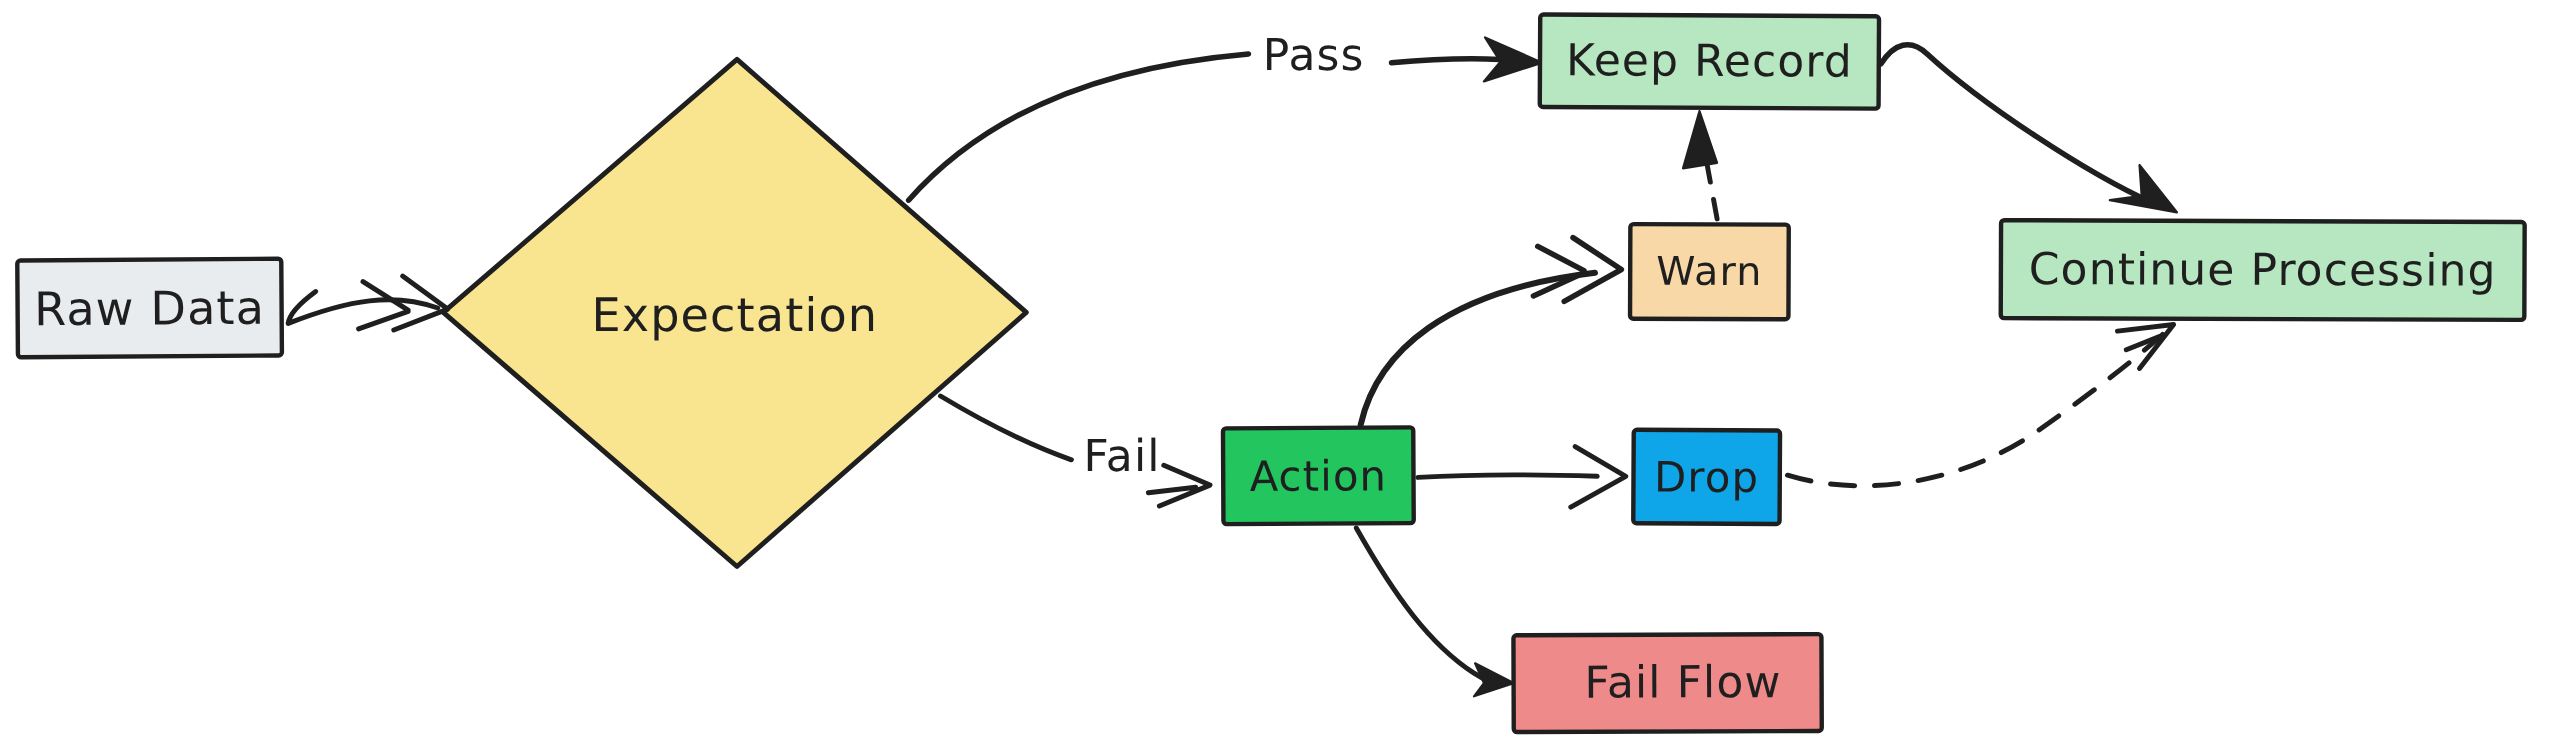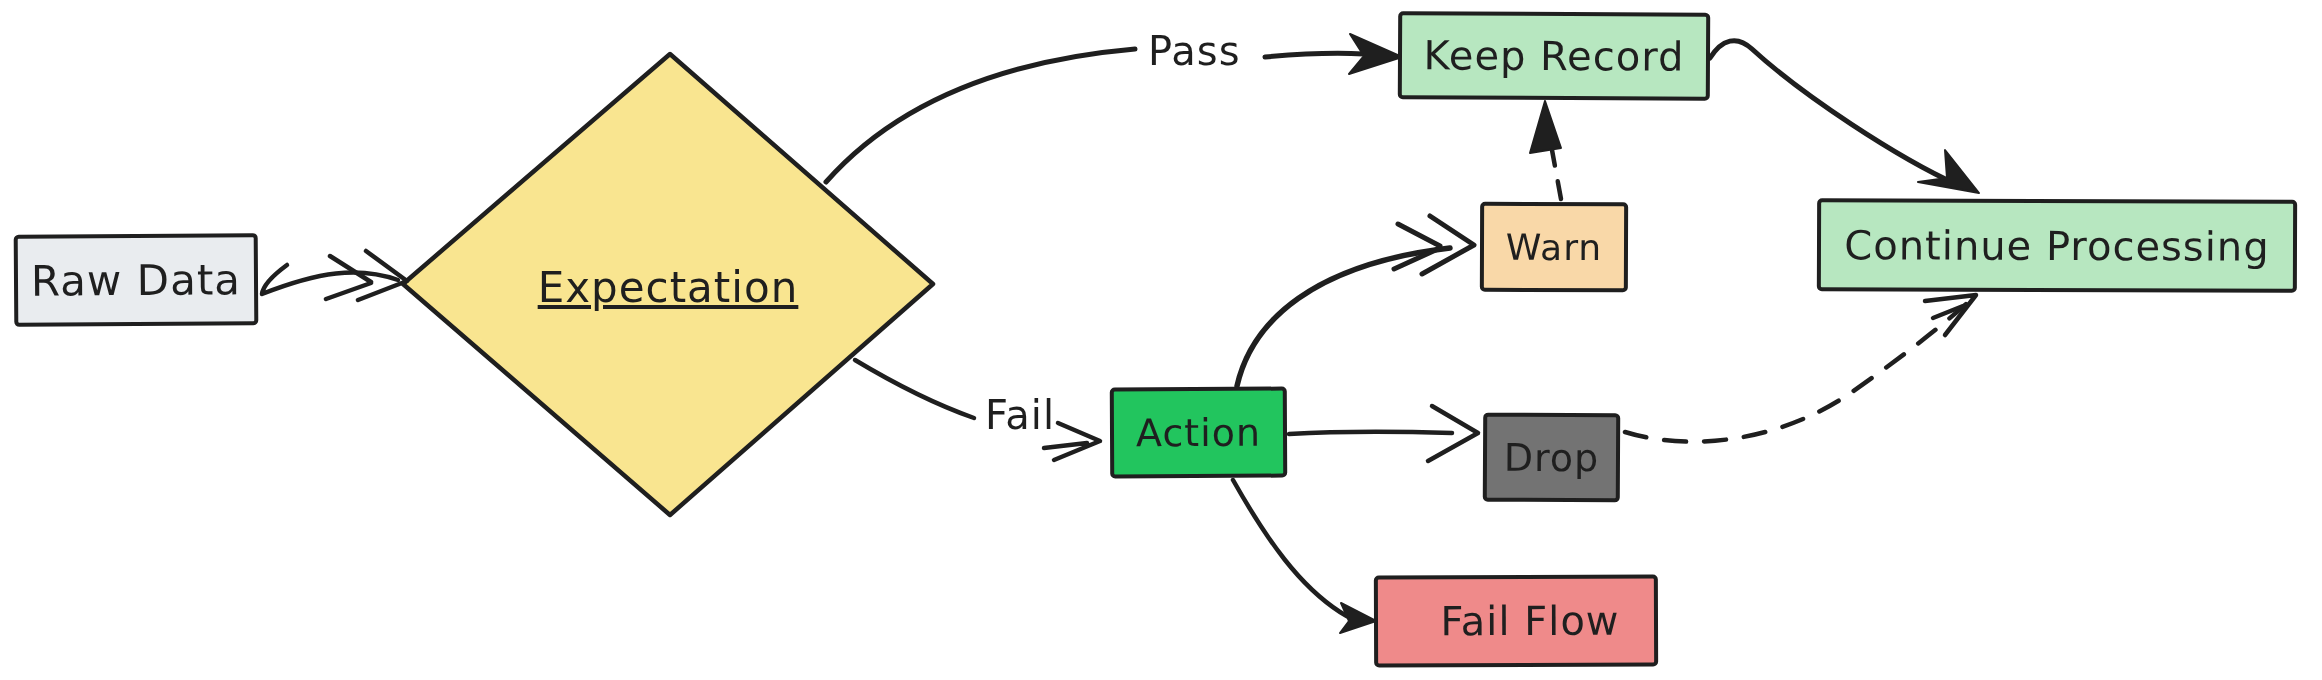--- a/index.html
+++ b/index.html
@@ -40,25 +40,24 @@
   .node-action          { left: 1110px; top: 387px; width: 177px; height: 91px; transform: rotate(-0.3deg); font-size: 38px; }
   .node-drop            { left: 1483px; top: 389px; width: 137px; height: 89px; transform: rotate(0.3deg);  font-size: 38px; }
   .node-fail-flow       { left: 1374px; top: 575px; width: 284px; height: 92px; transform: rotate(-0.2deg); font-size: 40px; padding-left: 28px; }
   .node-continue        { left: 1817px; top: 199px; width: 480px; height: 93px; transform: rotate(0.2deg);  font-size: 40px; }
 
   .diamond-label {
     position: absolute;
     left: 418px; top: 260px;
     width: 500px; height: 52px;
     display: flex;
-    align-items: flex-end;
+    align-items: center;
     justify-content: center;
     font-size: 42px;
     letter-spacing: 1px;
-    text-decoration: underline;
   }
   .edge-label {
     position: absolute;
     font-size: 40px;
     letter-spacing: 1px;
     white-space: nowrap;
   }
   .edge-label-pass { left: 1148px; top: 28px;  width: 106px; text-align: left; }
   .edge-label-fail { left: 978px;  top: 392px; width: 84px;  text-align: center; }
 </style>
@@ -116,21 +115,21 @@
   </div>
 
   <div class="node node-warn" style="background-color: rgb(249, 216, 168);">
     <span>Warn</span>
   </div>
 
   <div class="node node-action" style="background-color: #22c55e;">
     <span>Action</span>
   </div>
 
-  <div class="node node-drop" style="background-color: #737373; margin-top: 24px;">
+  <div class="node node-drop" style="background-color: #0ea5e9;">
     <span>Drop</span>
   </div>
 
   <div class="node node-fail-flow" style="background-color: rgb(239, 138, 138);">
     <span>Fail Flow</span>
   </div>
 
   <div class="node node-continue" style="background-color: rgb(183, 231, 192);">
     <span>Continue Processing</span>
   </div>

